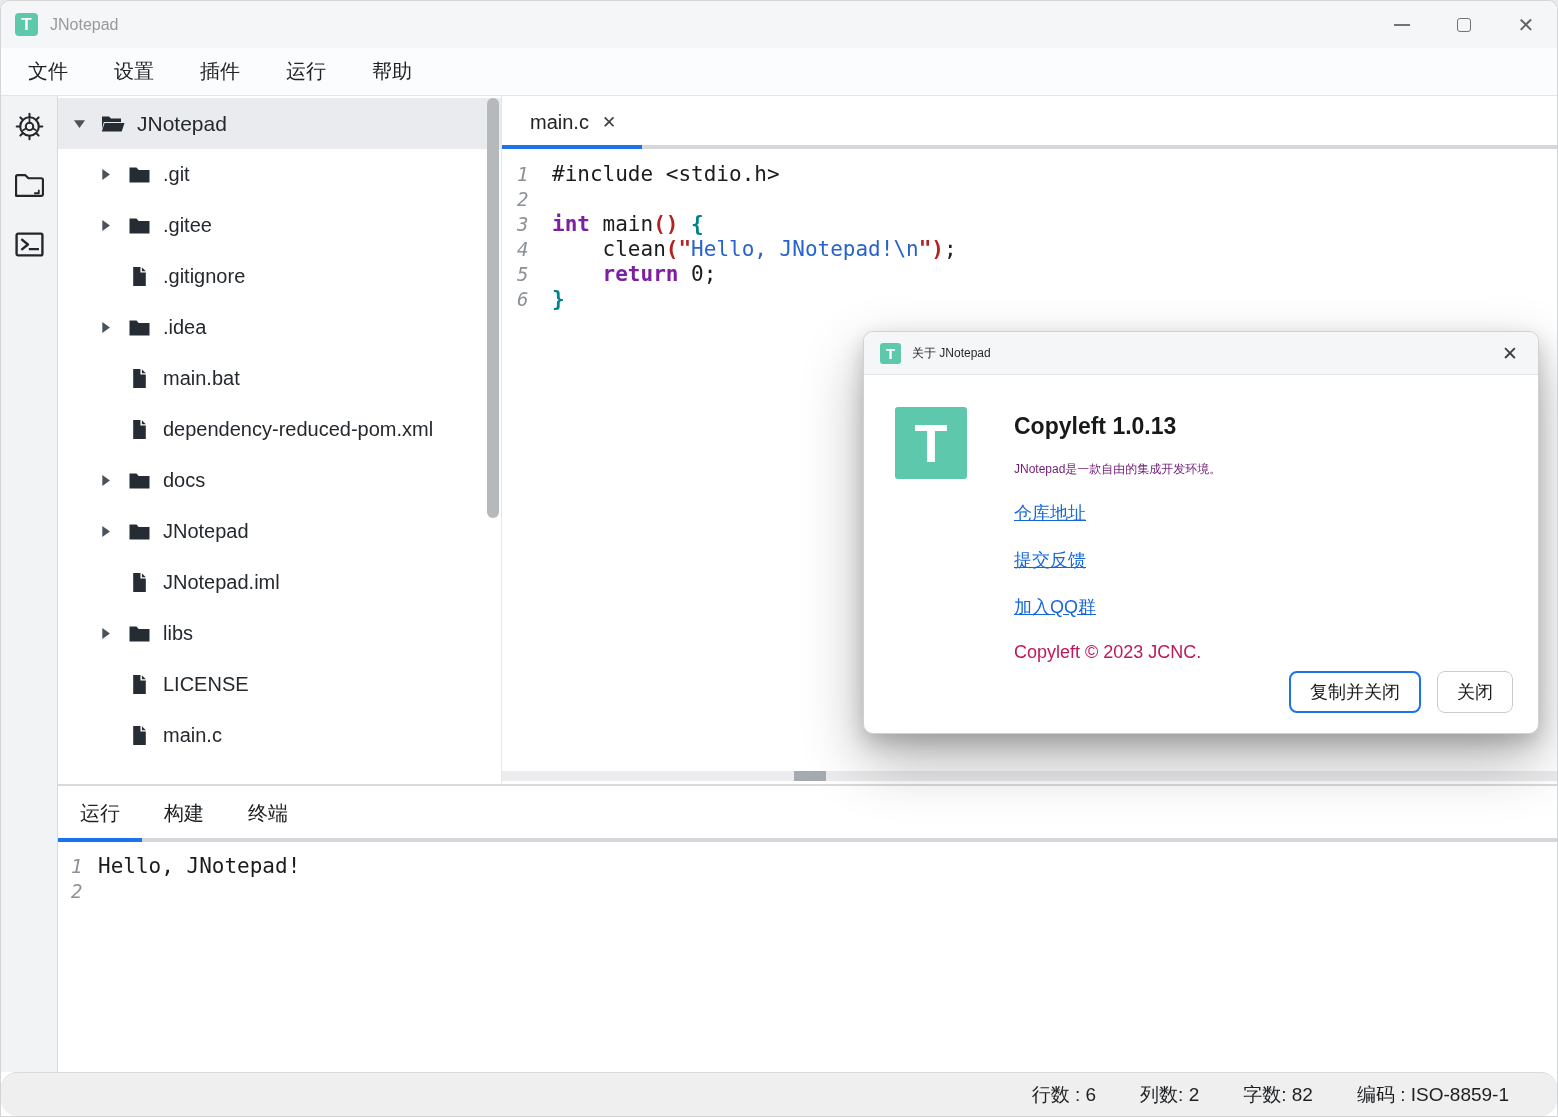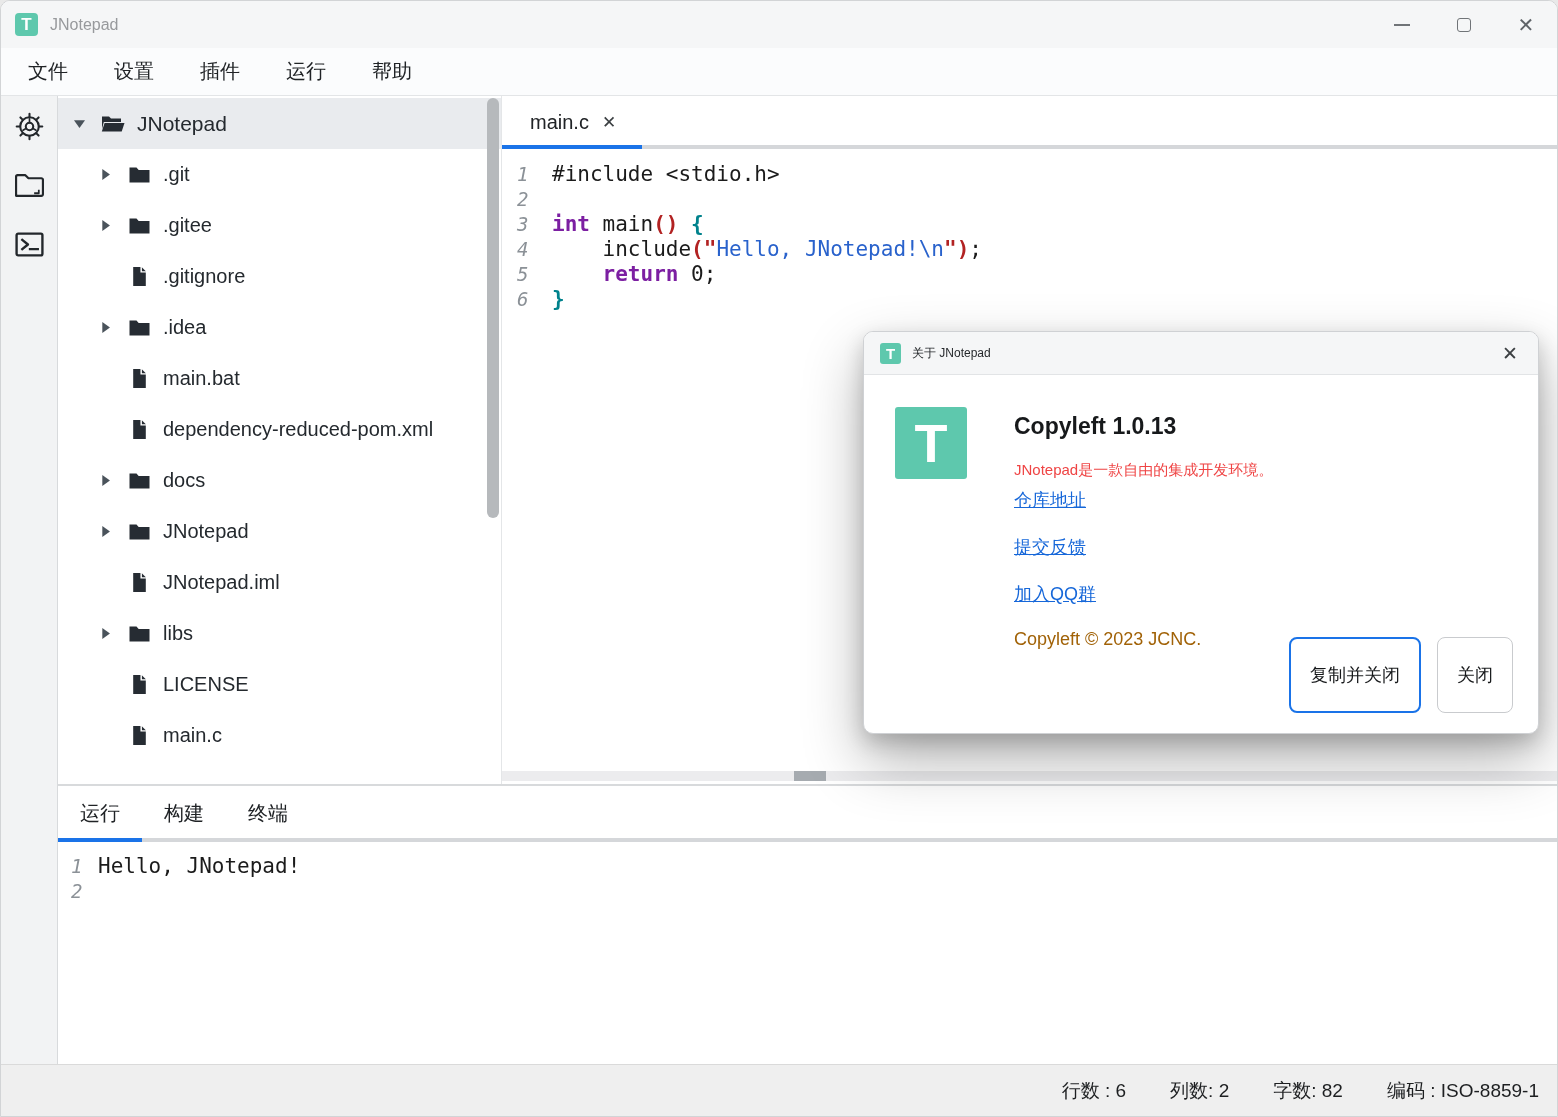--- a/index.html
+++ b/index.html
@@ -66,42 +66,42 @@
   .bottom-panel { flex:1; display:flex; flex-direction:column; background:#fff; min-height:0; }
   .bp-tabbar { height:56px; display:flex; align-items:flex-end; border-bottom:4px solid #d5d7da; flex:0 0 auto; }
   .bp-tab { padding:0 22px 11px 22px; margin-bottom:-4px; font-size:20px; color:#202326; border-bottom:4px solid transparent; }
   .bp-tab.active { border-bottom-color:#1a73e8; }
   .bp-output { flex:1; padding-top:12px; font-family:"DejaVu Sans Mono", monospace; font-size:21px; }
   .bp-line { display:flex; height:25px; line-height:25px; }
   .bp-ln { width:40px; padding-left:13px; flex:0 0 auto; color:#8b9197; font-style:italic; font-size:19px; }
   .bp-text { white-space:pre; color:#1b1b1b;text-align:right; }
 
   
-  .statusbar { height:52px; background:#efefef; border-top:1px solid #dadada; display:flex; align-items:center;
-               justify-content:flex-end; gap:44px; padding-right:18px; font-size:19px; color:#1d1f21; flex:0 0 auto; }
+  .statusbar { height:44px; background:#efefef; border-top:1px solid #dadada; display:flex; align-items:center;
+               justify-content:flex-end; gap:44px; padding-right:48px; font-size:19px; color:#1d1f21; flex:0 0 auto;border-radius:16px; }
 
   
   .dialog { position:absolute; left:862px; top:330px; width:676px; height:403px; background:#fff;
             border:1px solid #cfd1d4; border-radius:10px; z-index:20;
             box-shadow:0 26px 60px rgba(0,0,0,0.30), 0 8px 20px rgba(0,0,0,0.18); overflow:hidden; }
   .dlg-titlebar { height:43px; background:#f5f6f7; border-bottom:1px solid #e2e4e6; display:flex; align-items:center; padding:0 16px; }
   .dlg-icon { width:21px; height:21px; background:#5ec8ad; border-radius:3px; color:#fff; font-weight:bold;
               font-size:15px; display:flex; align-items:center; justify-content:center; }
   .dlg-title { margin-left:11px; font-size:12px; color:#26292c; }
   .dlg-close { margin-left:auto; font-size:19px; color:#3c4043; padding:2px 4px; }
   .dlg-body { display:flex; padding:32px 0 0 31px; }
   .dlg-logo { width:72px; height:72px; background:#5ec8ad; border-radius:3px; color:#fff; font-weight:bold;
               font-size:54px; display:flex; align-items:center; justify-content:center; flex:0 0 auto; }
   .dlg-text { margin-left:47px; }
   .dlg-heading { font-size:23px; font-weight:bold; color:#17191b; margin:6px 0 21px; }
-  .dlg-desc { font-size:15px; color:#ef4444; margin-bottom:8px; }
+  .dlg-desc { font-size:12px; color:#701a75; margin-bottom:23px; }
   .dlg-link { display:block; font-size:18px; color:#1667d9; text-decoration:underline; margin-bottom:23px; width:max-content; }
-  .dlg-copy { font-size:18px; color:#a16207; }
+  .dlg-copy { font-size:18px; color:#be185d; }
   .dlg-buttons { position:absolute; right:25px; bottom:20px; display:flex; gap:16px; }
-  .btn { background:#fff; border-radius:8px; font-size:18px; color:#17191b; padding:24px 19px;
+  .btn { background:#fff; border-radius:8px; font-size:18px; color:#17191b; padding:7px 19px;
          font-family:"Liberation Sans", sans-serif; }
   .btn.primary { border:2px solid #1a73e8; }
   .btn.plain { border:1px solid #c9cbce; }
 </style>
 </head>
 <body>
 
 <div class="window">
 
   <div class="titlebar">
@@ -344,21 +344,21 @@
             <div class="cl">
               <span class="ln">2</span>
               <span class="lc"><span></span></span>
             </div>
             <div class="cl">
               <span class="ln">3</span>
               <span class="lc"><span class="tk-kw">int</span><span> main</span><span class="tk-sep">()</span><span> </span><span class="tk-brace">{</span></span>
             </div>
             <div class="cl">
               <span class="ln">4</span>
-              <span class="lc"><span>    include</span><span class="tk-sep">(</span><span class="tk-sep">"</span><span class="tk-str">Hello, JNotepad!\n</span><span class="tk-sep">"</span><span class="tk-sep">)</span><span>;</span></span>
+              <span class="lc"><span>    clean</span><span class="tk-sep">(</span><span class="tk-sep">"</span><span class="tk-str">Hello, JNotepad!\n</span><span class="tk-sep">"</span><span class="tk-sep">)</span><span>;</span></span>
             </div>
             <div class="cl">
               <span class="ln">5</span>
               <span class="lc"><span>    </span><span class="tk-kw">return</span><span> 0;</span></span>
             </div>
             <div class="cl">
               <span class="ln">6</span>
               <span class="lc"><span class="tk-brace">}</span></span>
             </div>
           </div>

